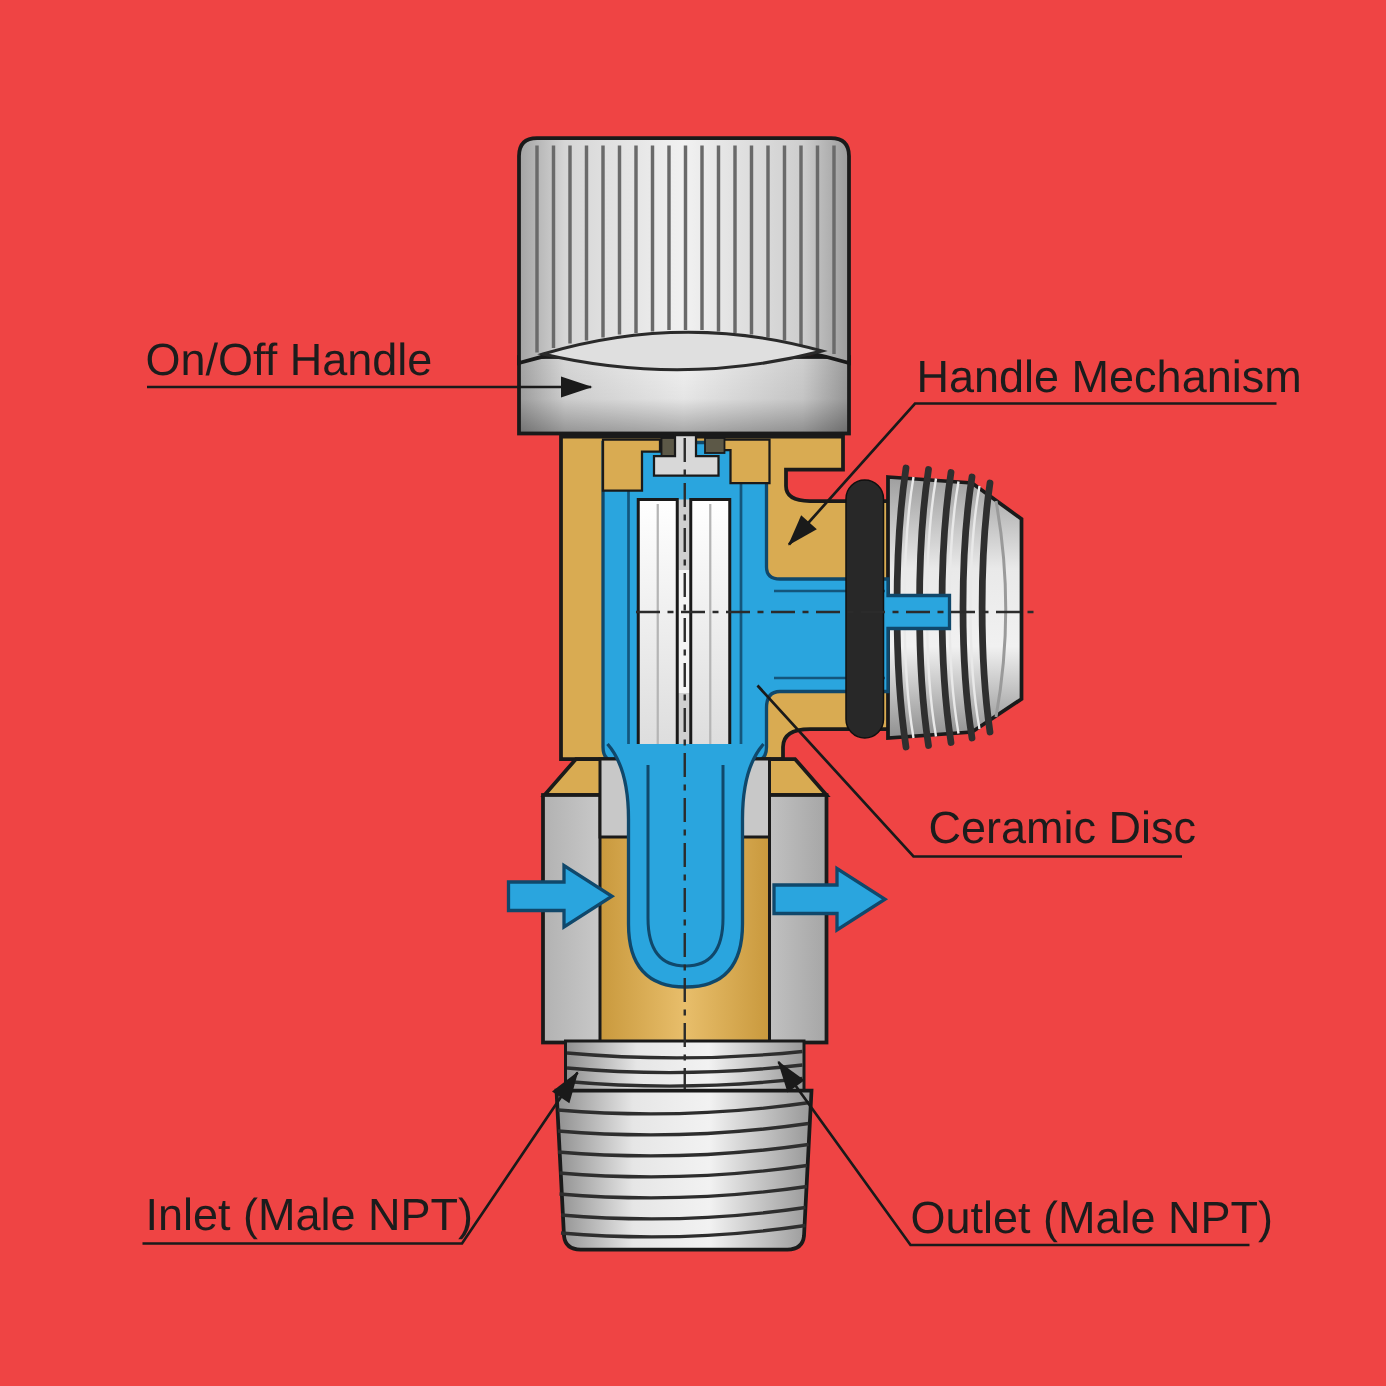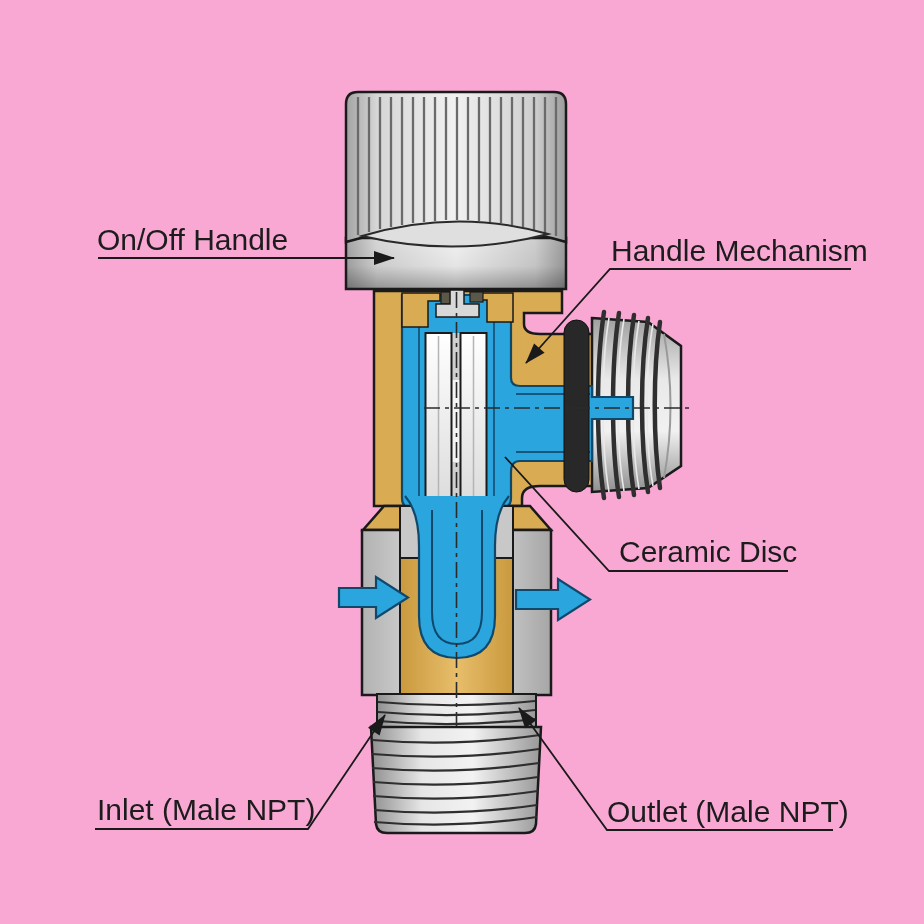--- a/index.html
+++ b/index.html
@@ -1,16 +1,16 @@
 <!DOCTYPE html>
 <html><head>
 <meta charset="utf-8">
 <style>
   html,body{margin:0;padding:0;background:#fff;}
-  .stage{position:relative;width:924px;height:924px;background:#f9a8d4;overflow:hidden;
+  .stage{position:relative;width:924px;height:924px;background:#ef4444;overflow:hidden;
          font-family:"Liberation Sans", sans-serif;text-align:right;}
   svg{display:block;width:924px;height:924px;}
   .lbl{font-family:"Liberation Sans", sans-serif;font-size:30px;fill:#1c1c1c;}
   .outline{stroke:#1a1a1a;stroke-width:2.5;}
   .leader{stroke:#1a1a1a;stroke-width:1.8;fill:none;}
   .rib{stroke:#6a6a6a;stroke-width:2.3;}
   .ridge{stroke:#2e2e2e;stroke-width:2.2;fill:none;}
   .centerline{stroke:#2b2b2b;stroke-width:1.6;fill:none;stroke-dasharray:16 5 4 5;}
   .innerwall{stroke-width:1.8;fill:none;opacity:.85;}
 </style>

